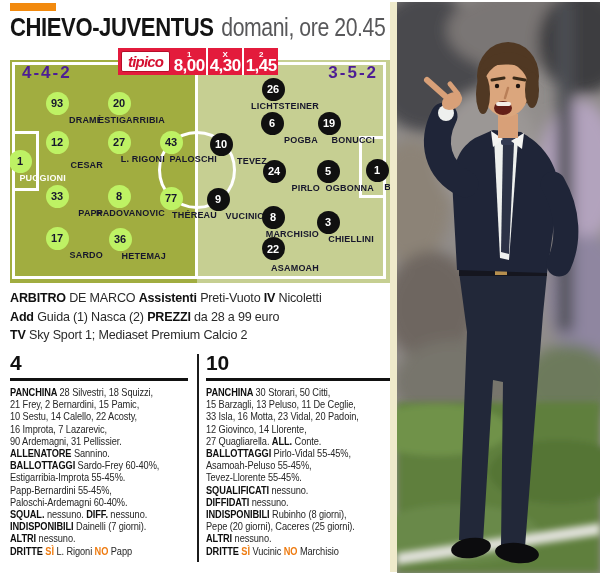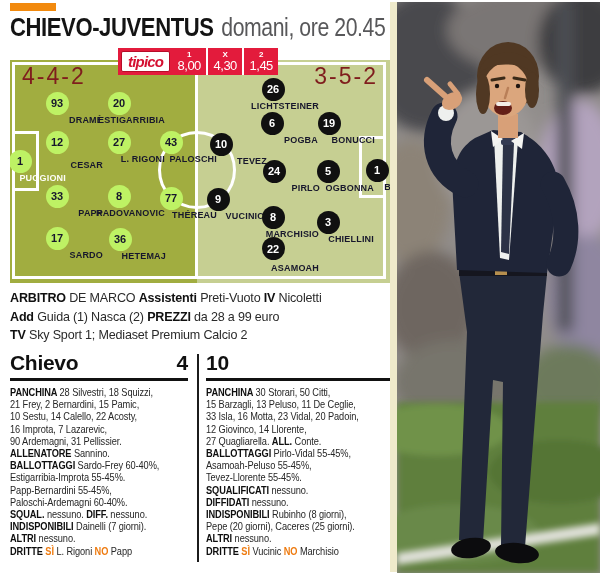--- a/index.html
+++ b/index.html
@@ -12,37 +12,37 @@
   #title-row .st{font-size:25px;color:#58585a;margin-left:9px;letter-spacing:-.5px;}
   
   #pitch{position:absolute;left:10px;top:60px;width:380px;height:223px;background:#a1ad40;overflow:hidden;}
   #half-away{position:absolute;left:187px;top:0;width:193px;height:223px;background:#c6cf92;}
   .wline{position:absolute;border:3px solid #fff;box-sizing:border-box;}
   #pitch-border{left:2px;top:2px;width:374px;height:217px;background:transparent;}
   #half-line{position:absolute;left:185px;top:2px;width:3px;height:217px;background:#fff;}
   #center-circle{left:148px;top:71px;width:78px;height:78px;border-radius:50%;}
   #goal-box-home{left:2px;top:71px;width:27px;height:60px;border-left:none;}
   #goal-box-away{left:349px;top:76px;width:27px;height:62px;border-right:none;}
-  .formation{position:absolute;top:3px;font-size:23px;font-weight:normal;color:#7f1d1d;letter-spacing:2px;}
+  .formation{position:absolute;top:3px;font-size:17px;font-weight:bold;color:#4c1d95;letter-spacing:2px;}
   #formation-home{left:12px;}
   #formation-away{right:12px;}
   .pcircle{position:absolute;width:23px;height:23px;border-radius:50%;display:flex;align-items:center;justify-content:center;
            font-size:11px;font-weight:bold;}
   .home .pcircle{background:#bef264;color:#17172c;}
   .away .pcircle{background:#101010;color:#fff;}
   .pname{position:absolute;width:92px;text-align:right;font-size:9px;font-weight:bold;color:#17172c;letter-spacing:.2px;}
   .pname.light{color:#fdfdf6;}
   
   #odds{position:absolute;left:118px;top:48px;height:27px;background:#e31b3c;display:flex;align-items:stretch;z-index:6;}
   #tipico-box{margin:3px 2px 3px 3px;background:#fff;color:#d40f30;border:1px solid #b70c29;border-radius:2px;
               font-style:italic;font-weight:bold;font-size:15px;letter-spacing:-.8px;display:flex;align-items:center;padding:0 6px;}
   .odds-cell{width:34px;display:flex;flex-direction:column;align-items:center;justify-content:center;color:#fff;}
   .odds-cell + .odds-cell{border-left:2px solid #fff;}
   .odds-cell .lbl{font-size:8px;font-weight:bold;line-height:8px;}
-  .odds-cell .val{font-size:13px;font-weight:normal;line-height:13px;letter-spacing:-.5px;}
+  .odds-cell .val{font-size:17px;font-weight:bold;line-height:13px;letter-spacing:-.5px;}
   
   #info{position:absolute;left:10px;top:289px;width:410px;transform:scaleX(.93);transform-origin:0 0;}
   .iline{font-size:13.5px;line-height:18.5px;color:#2a2a2a;letter-spacing:-.2px;white-space:nowrap;}
   .iline .b{font-weight:bold;color:#101010;}
   
   #teams{position:absolute;left:10px;top:351px;width:382px;height:216px;}
   #team-divider{position:absolute;left:187px;top:3px;width:2px;height:208px;background:#1b1b1b;}
   .team-col{position:absolute;top:0;width:178px;}
   #team-col-0{left:0;}
   #team-col-1{left:196px;width:186px;}
@@ -188,21 +188,20 @@
 
   <div id="info">
       <div class="iline"><span class="b">ARBITRO </span><span>DE MARCO </span><span class="b">Assistenti </span><span>Preti-Vuoto </span><span class="b">IV </span><span>Nicoletti</span></div>
       <div class="iline"><span class="b">Add </span><span>Guida (1) Nasca (2) </span><span class="b">PREZZI </span><span>da 28 a 99 euro</span></div>
       <div class="iline"><span class="b">TV </span><span>Sky Sport 1; Mediaset Premium Calcio 2</span></div>
     </div>
 
   <div id="teams">
     <div id="team-col-0" class="team-col">
         <div class="team-header">
-          <span>Chievo</span>
           <span>4</span>
         </div>
         <div class="team-lines">
           <div class="tline"><span class="b">PANCHINA </span><span>28 Silvestri, 18 Squizzi,</span></div>
           <div class="tline"><span>21 Frey, 2 Bernardini, 15 Pamic,</span></div>
           <div class="tline"><span>10 Sestu, 14 Calello, 22 Acosty,</span></div>
           <div class="tline"><span>16 Improta, 7 Lazarevic,</span></div>
           <div class="tline"><span>90 Ardemagni, 31 Pellissier.</span></div>
           <div class="tline"><span class="b">ALLENATORE </span><span>Sannino.</span></div>
           <div class="tline"><span class="b">BALLOTTAGGI </span><span>Sardo-Frey 60-40%,</span></div>

